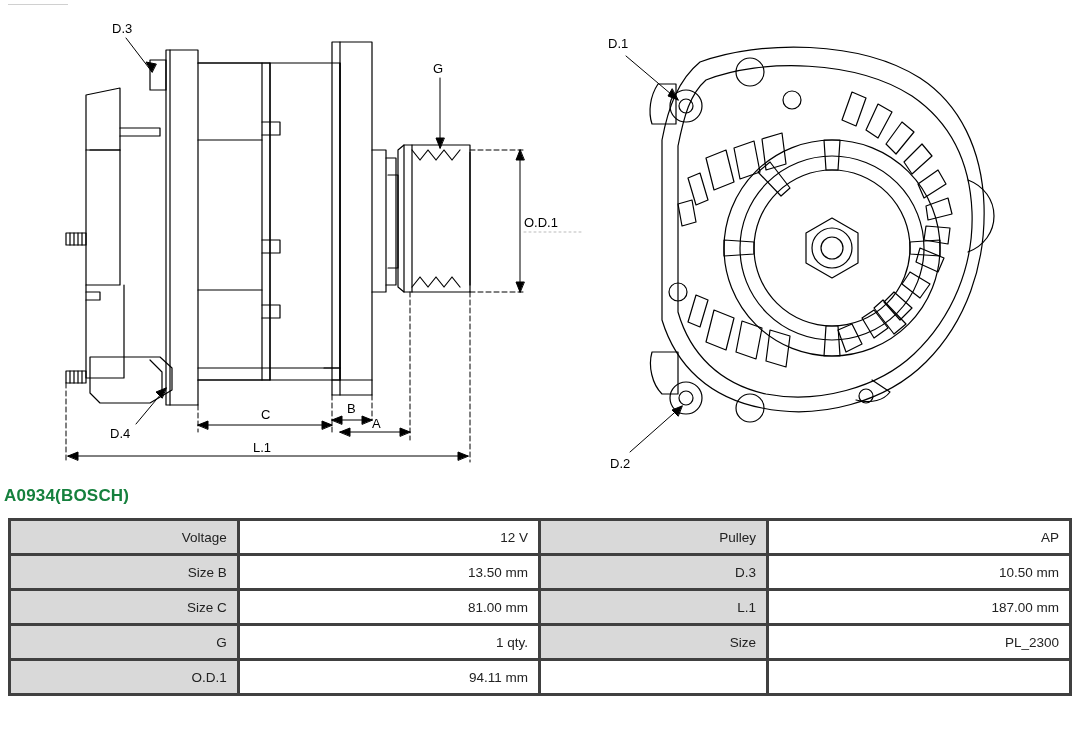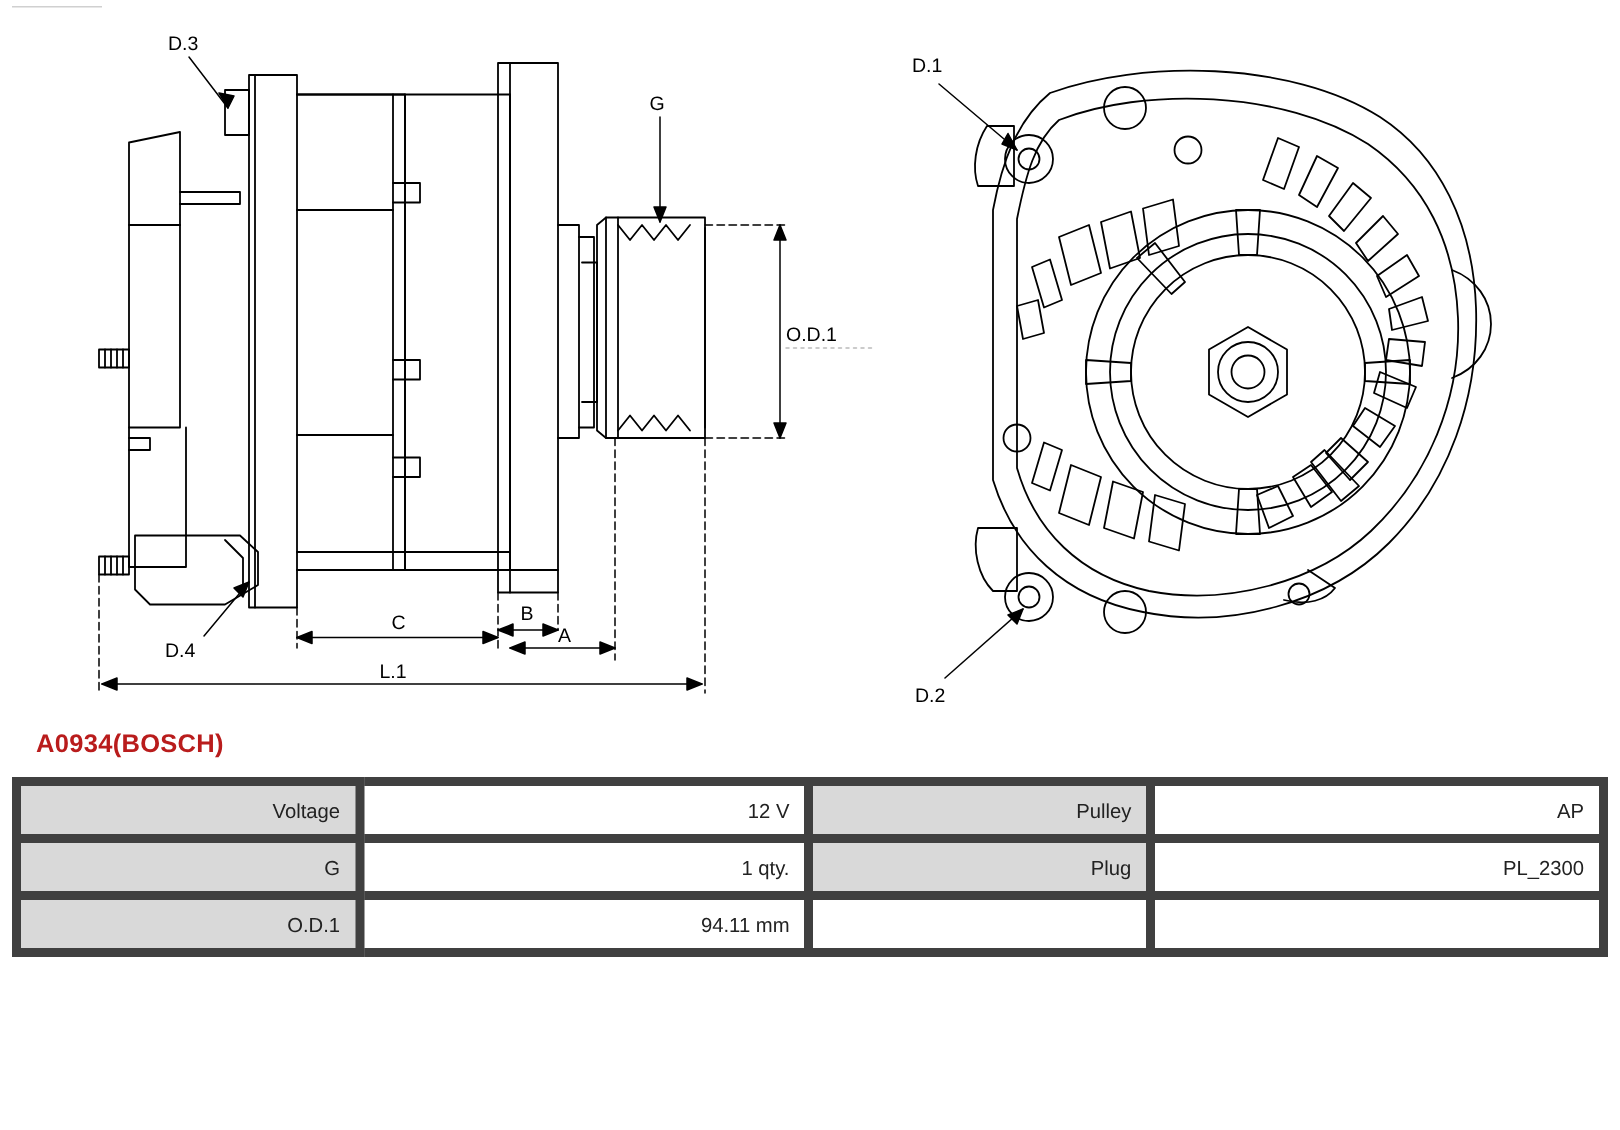--- a/index.html
+++ b/index.html
@@ -8,32 +8,32 @@
     background:#ffffff;
     font-family:"Liberation Sans", sans-serif;
     color:#000;
     position:relative;
     overflow:hidden;
   }
   .drawing{
     position:absolute;left:0;top:0;width:1080px;height:480px;
   }
   .title{
-    position:absolute;left:24px;top:486px;
-    font-size:17px;font-weight:bold;color:#b91c1c;
+    position:absolute;left:4px;top:486px;
+    font-size:17px;font-weight:bold;color:#15803d;
     letter-spacing:0.2px;
   }
   table.specs{
     position:absolute;left:8px;top:518px;
     width:1064px;
     border-collapse:collapse;
     font-size:13.5px;
   }
   table.specs td{
-    border:6px solid #404040;
+    border:3px solid #404040;
     height:24px;
     padding:4px 10px;
     vertical-align:middle;
   }
   td.label{
     background:#d9d9d9;
     text-align:right;
     width:220px;
     color:#222;
   }
@@ -241,23 +241,35 @@
 
 <table class="specs">
   <tbody>
     <tr>
       <td class="label">Voltage</td>
       <td class="value">12 V</td>
       <td class="label">Pulley</td>
       <td class="value">AP</td>
     </tr>
     <tr>
+      <td class="label">Size B</td>
+      <td class="value">13.50 mm</td>
+      <td class="label">D.3</td>
+      <td class="value">10.50 mm</td>
+    </tr>
+    <tr>
+      <td class="label">Size C</td>
+      <td class="value">81.00 mm</td>
+      <td class="label">L.1</td>
+      <td class="value">187.00 mm</td>
+    </tr>
+    <tr>
       <td class="label">G</td>
       <td class="value">1 qty.</td>
-      <td class="label">Plug</td>
+      <td class="label">Size</td>
       <td class="value">PL_2300</td>
     </tr>
     <tr>
       <td class="label">O.D.1</td>
       <td class="value">94.11 mm</td>
       <td class="blank lbl"></td>
       <td class="blank"></td>
     </tr>
   </tbody>
 </table>

